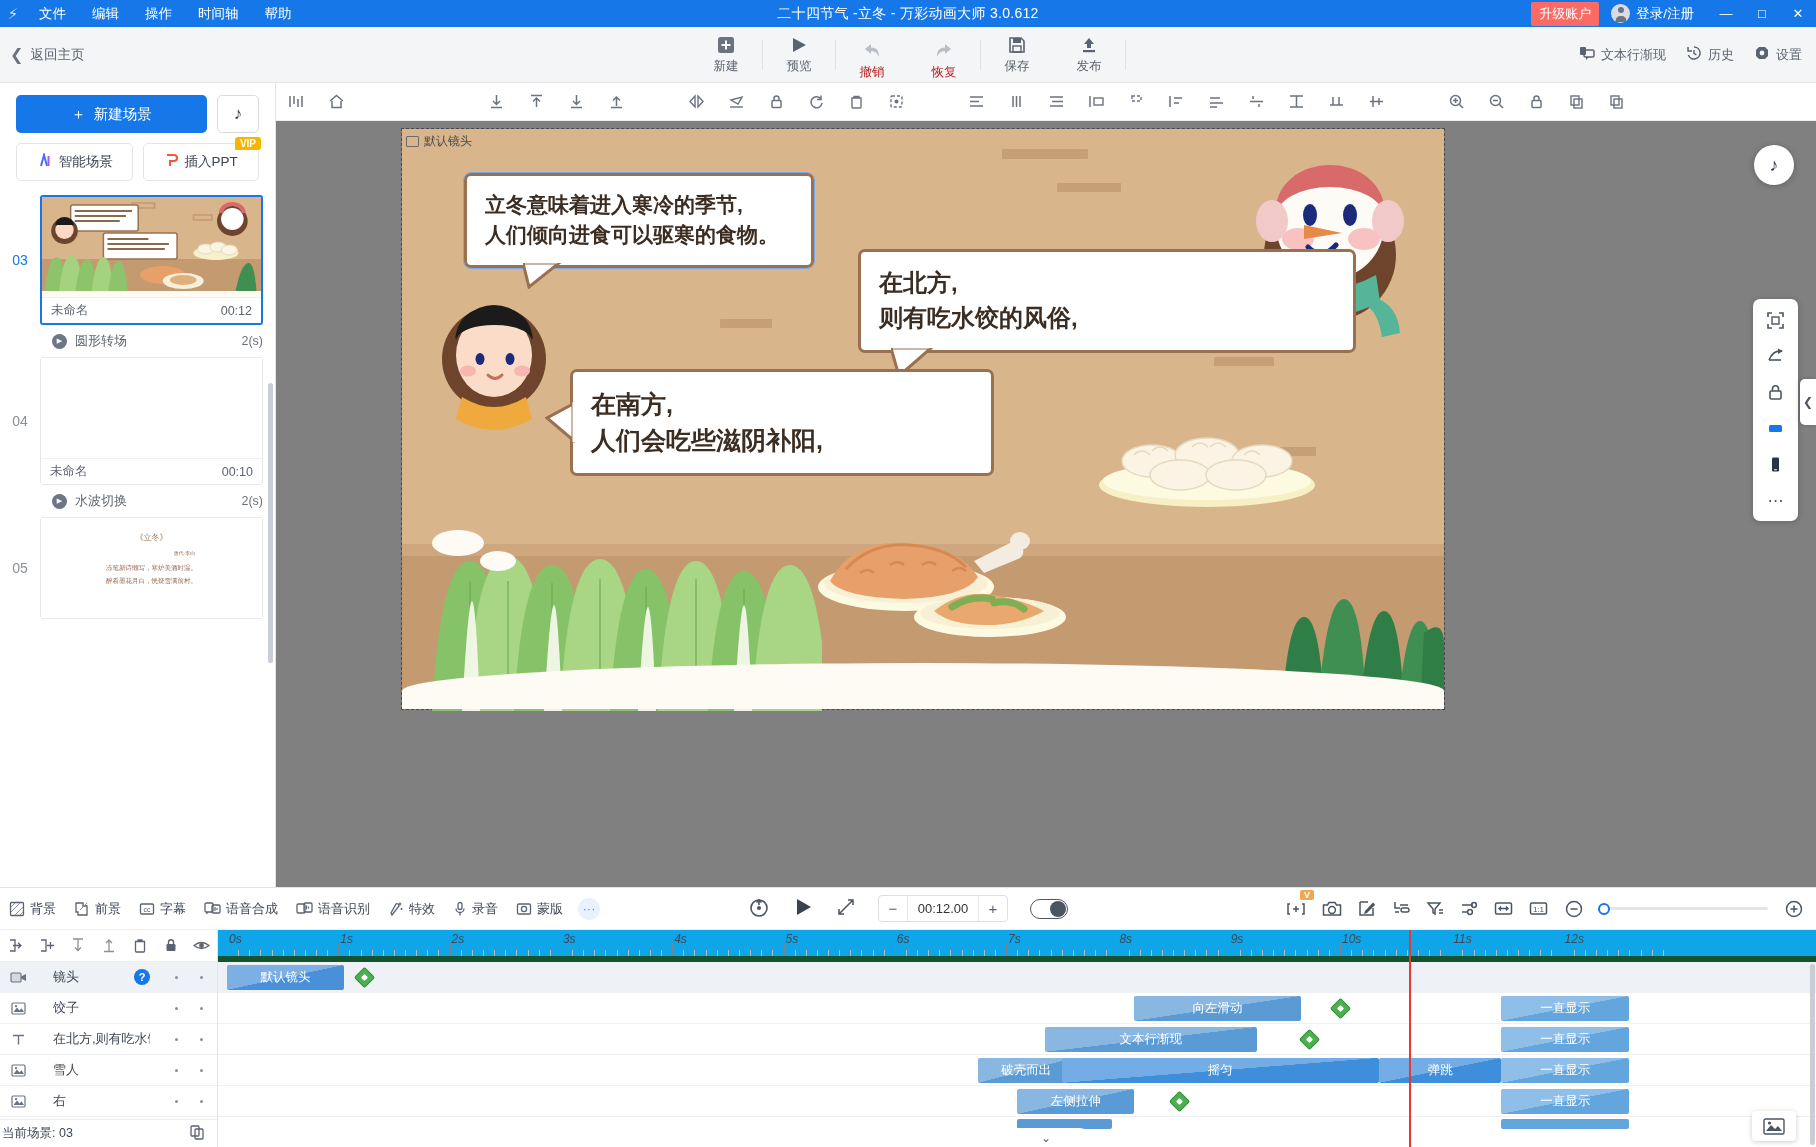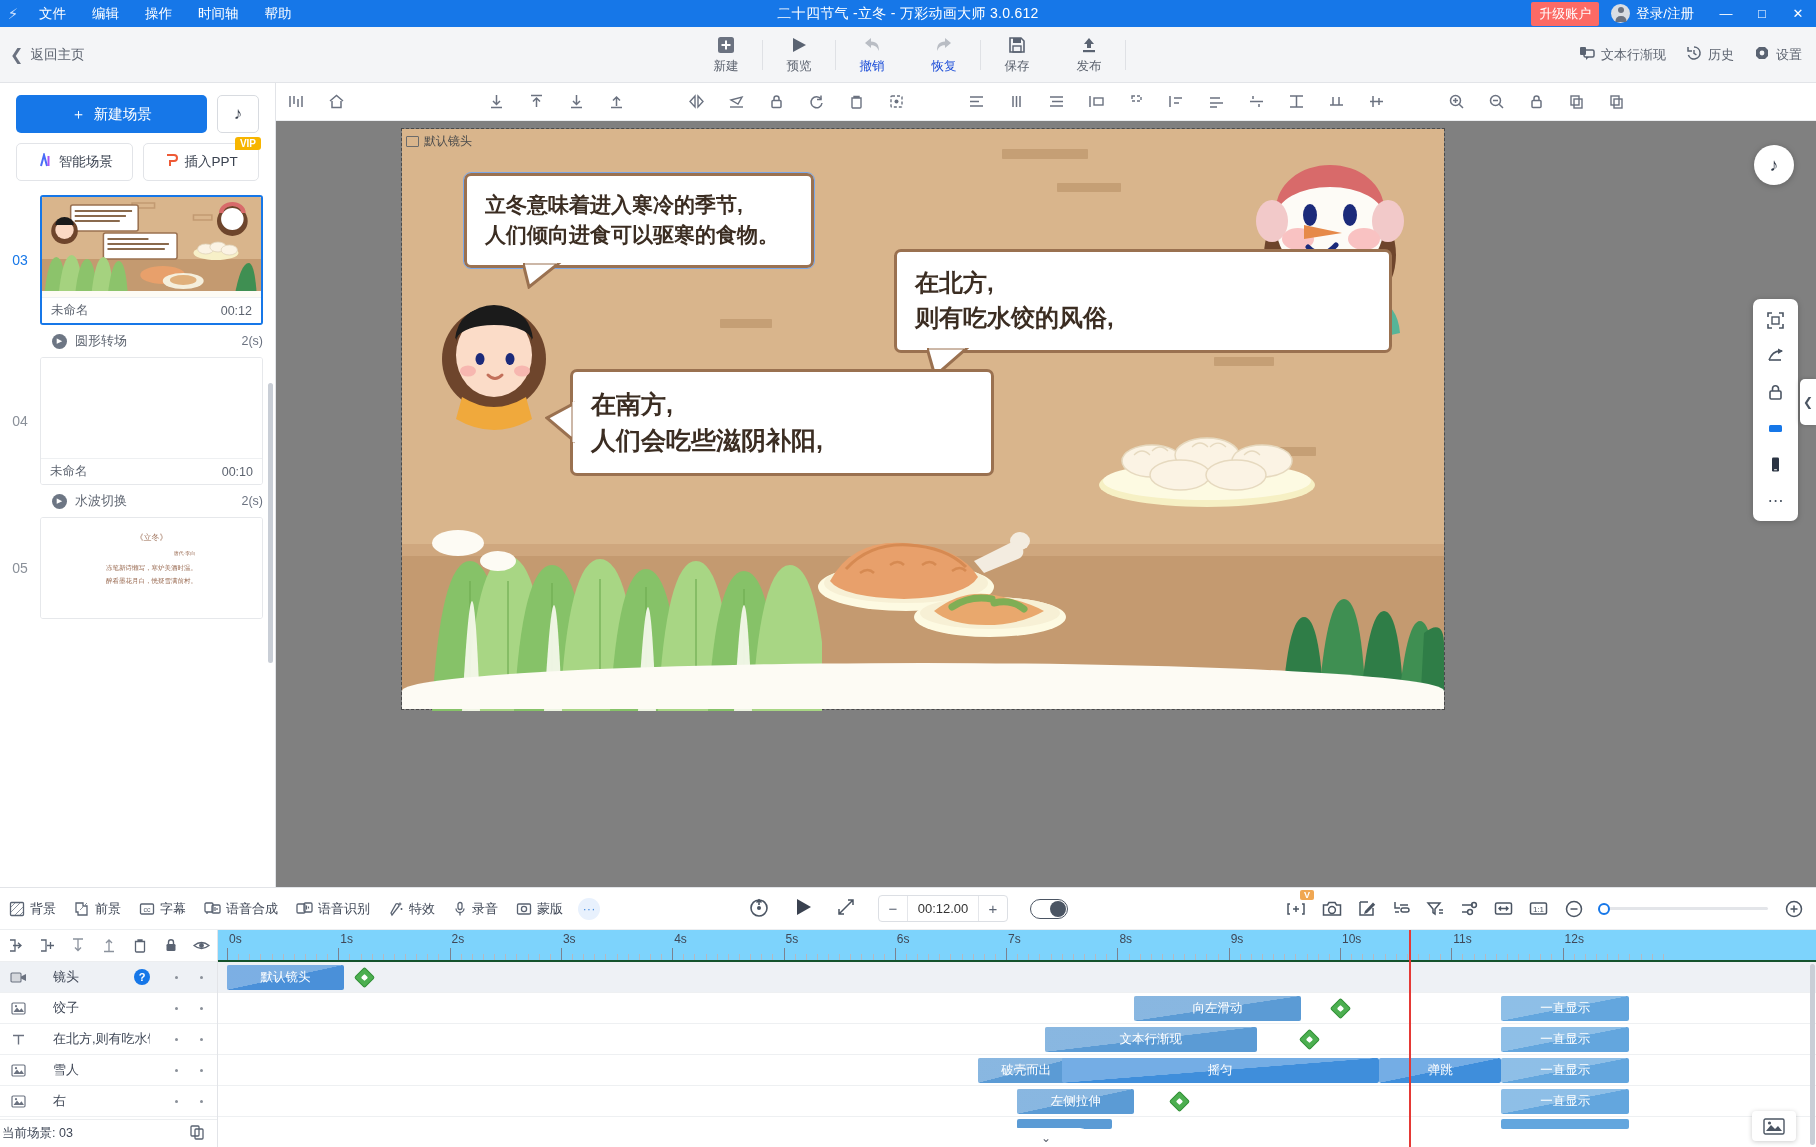--- a/index.html
+++ b/index.html
@@ -46,21 +46,21 @@
     display:flex; align-items:center; position:relative;
   }
   .back-home { display:flex; align-items:center; padding-left:10px; color:#5d6470; font-size:13.5px; gap:7px;}
   .back-chevron { font-size:16px; color:#6b7280; }
   .tb-center { position:absolute; left:50%; transform:translateX(-50%); display:flex; align-items:center; height:100%;}
   .tb-btn {
     width:72px; height:52px; display:flex; flex-direction:column; align-items:center;
     justify-content:center; gap:3px; font-size:12.5px; color:#5d6470;
   }
   .tb-btn .ti { height:20px; display:flex; align-items:center; justify-content:center; }
-  .tb-btn.disabled { color:#1d4ed8; }
+  .tb-btn.disabled { color:#b91c1c;justify-content:flex-end; }
   .tb-sep { width:1px; height:30px; background:#dfe1e5; }
   .tb-right { margin-left:auto; display:flex; align-items:center; padding-right:14px; gap:20px; }
   .tb-right-item { display:flex; align-items:center; gap:6px; font-size:13px; color:#5d6470; }
 
   
   .app-body { display:flex; height:calc(1147px - 27px - 56px); }
 
   
   .left-panel { width:276px; background:#fff; border-right:1px solid #e2e4e8; display:flex; flex-direction:column; position:relative;}
   .lp-top { padding:12px 16px 6px 16px; }
@@ -190,21 +190,21 @@
   .track-name.hl { background:#eef1f5; }
   .tn-icon { width:20px; display:flex; align-items:center; justify-content:center; color:#6b7280;}
   .tn-label { flex:1; overflow:hidden; white-space:nowrap; text-overflow:clip; max-width:104px;}
   .q-badge { width:16px; height:16px; border-radius:50%; background:#1677e8; color:#fff; font-size:11px;
      display:flex; align-items:center; justify-content:center; font-weight:bold; }
   .dot { width:3px; height:3px; border-radius:50%; background:#8a9099; }
   .tn-right { display:flex; align-items:center; gap:22px; padding-right:14px; margin-left:auto;}
   .tl-footer { height:28px; display:flex; align-items:center; justify-content:space-between;
       padding:0 12px 0 0; font-size:12.5px; color:#3f4756; border-top:1px solid #eceef0;}
   .tl-right { flex:1; position:relative; overflow:hidden; }
-  .ruler { height:32px; position:relative; border-bottom:2px solid #14532d; background:#7dd3fc;}
+  .ruler { height:32px; position:relative; border-bottom:6px solid #14532d; background:#0ea5e9;font-style:italic;}
   .rl-label { position:absolute; top:2px; font-size:12px; color:#3f4756; }
   .rl-tick { position:absolute; bottom:0; width:1px; background:#b4b9c1; }
   .track-row { height:31px; border-bottom:1px solid #eef0f2; position:relative; }
   .track-row.hl { background:#eef1f5; }
   .clip {
     position:absolute; top:3px; height:25px; border-radius:2px; color:#fff; font-size:12.5px;
     display:flex; align-items:center; justify-content:center; overflow:hidden;
   }
   .clip.camera { background:#4a90d9; }
   .clip.anim { background:#5b9bd5; }
@@ -754,21 +754,21 @@
 
         <div class="bubble bubble-sel" style="left:62px;top:44px;width:350px;font-size:21px;">
           <div>立冬意味着进入寒冷的季节,</div>
           <div>人们倾向进食可以驱寒的食物。</div>
           <svg style="position:absolute;left:56px;bottom:-24px;width:50px;height:26px;" viewBox="0 0 50 26">
             <path d="M0 0 L36 0 L6 24 Z" fill="#fff" stroke="#9a7150" stroke-width="3"></path>
             <path d="M2 -2 L34 -2" stroke="#fff" stroke-width="5"></path>
           </svg>
         </div>
 
-        <div class="bubble" style="left:456px;top:120px;width:498px;font-size:24px;margin-left:36px;">
+        <div class="bubble" style="left:456px;top:120px;width:498px;font-size:24px;">
           <div>在北方,</div>
           <div>则有吃水饺的风俗,</div>
           <svg style="position:absolute;left:30px;bottom:-28px;width:60px;height:30px;" viewBox="0 0 60 30">
             <path d="M0 0 L40 0 L8 28 Z" fill="#fff" stroke="#9a7150" stroke-width="3"></path>
             <path d="M2 -2 L38 -2" stroke="#fff" stroke-width="5"></path>
           </svg>
         </div>
 
         <div class="bubble" style="left:168px;top:240px;width:424px;font-size:25px;">
           <div>在南方,</div>

